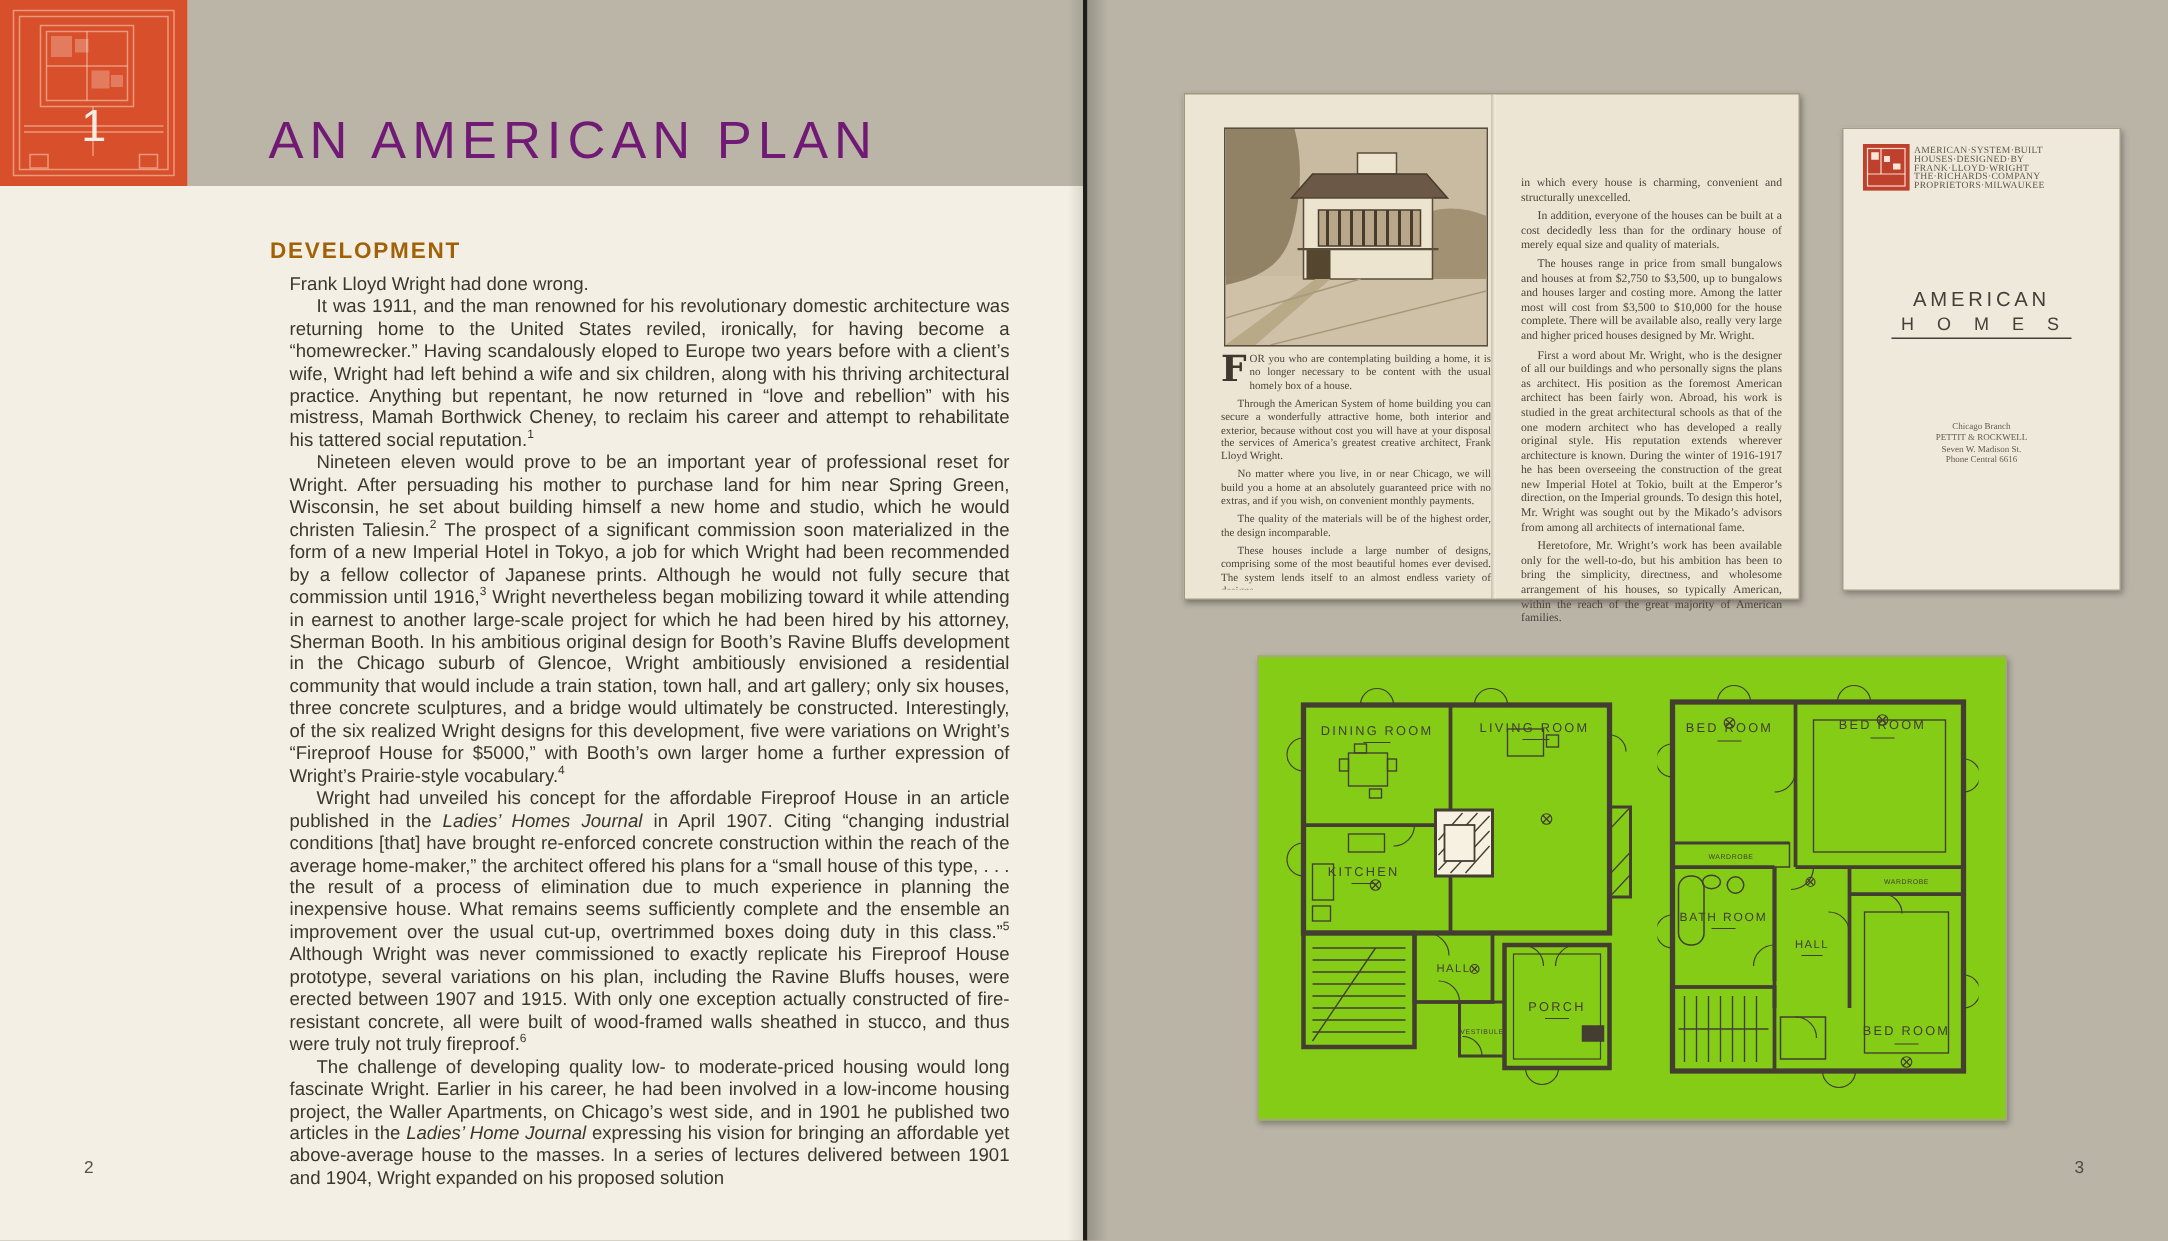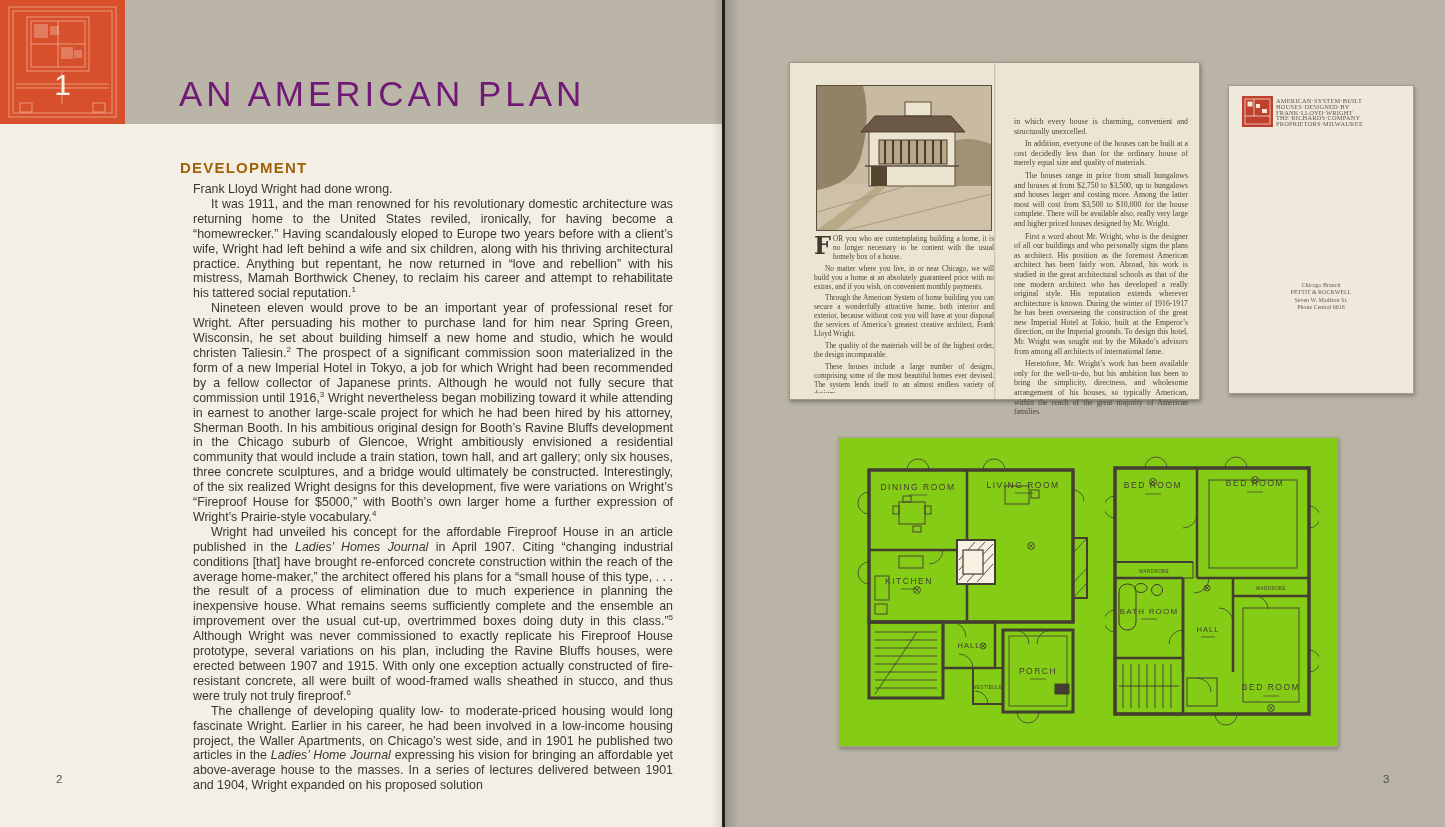--- a/index.html
+++ b/index.html
@@ -145,22 +145,22 @@
       </g>
       <rect x="54" y="80" width="16" height="20" fill="#55462f"></rect>
       <line x1="48" y1="80" x2="142" y2="80" stroke="#5a4c3a" stroke-width="1.5"></line>
       <path d="M0,144 L60,100 L70,100 L20,144 Z" fill="#b8a987"></path>
       <line x1="0" y1="126" x2="90" y2="100" stroke="#a8997c" stroke-width="1"></line>
       <line x1="30" y1="144" x2="174" y2="108" stroke="#a8997c" stroke-width="1"></line>
     </svg>
   </div>
   <div class="br-col br-left-text">
       <p class="no-ind"><span class="dropcap">F</span>OR you who are contemplating building a home, it is no longer necessary to be content with the usual homely box of a house.</p>
+      <p>Through the American System of home building you can secure a wonderfully attractive home, both interior and exterior, because without cost you will have at your disposal the services of America’s greatest creative architect, Frank Lloyd Wright.</p>
       <p>No matter where you live, in or near Chicago, we will build you a home at an absolutely guaranteed price with no extras, and if you wish, on convenient monthly payments.</p>
-      <p>Through the American System of home building you can secure a wonderfully attractive home, both interior and exterior, because without cost you will have at your disposal the services of America’s greatest creative architect, Frank Lloyd Wright.</p>
       <p>The quality of the materials will be of the highest order, the design incomparable.</p>
       <p>These houses include a large number of designs, comprising some of the most beautiful homes ever devised. The system lends itself to an almost endless variety of designs</p>
     </div>
   <div class="crease"></div>
   <div class="br-col br-right-text">
       <p class="no-ind">in which every house is charming, convenient and structurally unexcelled.</p>
       <p>In addition, everyone of the houses can be built at a cost decidedly less than for the ordinary house of merely equal size and quality of materials.</p>
       <p>The houses range in price from small bungalows and houses at from $2,750 to $3,500, up to bungalows and houses larger and costing more. Among the latter most will cost from $3,500 to $10,000 for the house complete. There will be available also, really very large and higher priced houses designed by Mr. Wright.</p>
       <p>First a word about Mr. Wright, who is the designer of all our buildings and who personally signs the plans as architect. His position as the foremost American architect has been fairly won. Abroad, his work is studied in the great architectural schools as that of the one modern architect who has developed a really original style. His reputation extends wherever architecture is known. During the winter of 1916-1917 he has been overseeing the construction of the great new Imperial Hotel at Tokio, built at the Emperor’s direction, on the Imperial grounds. To design this hotel, Mr. Wright was sought out by the Mikado’s advisors from among all architects of international fame.</p>
       <p>Heretofore, Mr. Wright’s work has been available only for the well-to-do, but his ambition has been to bring the simplicity, directness, and wholesome arrangement of his houses, so typically American, within the reach of the great majority of American families.</p>
@@ -185,20 +185,24 @@
       </svg>
     </div>
     <div class="card-logo-lines">
         <div>AMERICAN·SYSTEM·BUILT</div>
         <div>HOUSES·DESIGNED·BY</div>
         <div>FRANK·LLOYD·WRIGHT</div>
         <div>THE·RICHARDS·COMPANY</div>
         <div>PROPRIETORS·MILWAUKEE</div>
       </div>
   </div>
+  <div class="card-title">
+    <div class="t1">AMERICAN</div>
+    <div><span class="t2">H O M E S</span></div>
+  </div>
   <div class="card-footer">
       <div>Chicago Branch</div>
       <div>PETTIT &amp; ROCKWELL</div>
       <div>Seven W. Madison St.</div>
       <div>Phone Central 6616</div>
     </div>
 </div>
 
 <div class="plans">
 

